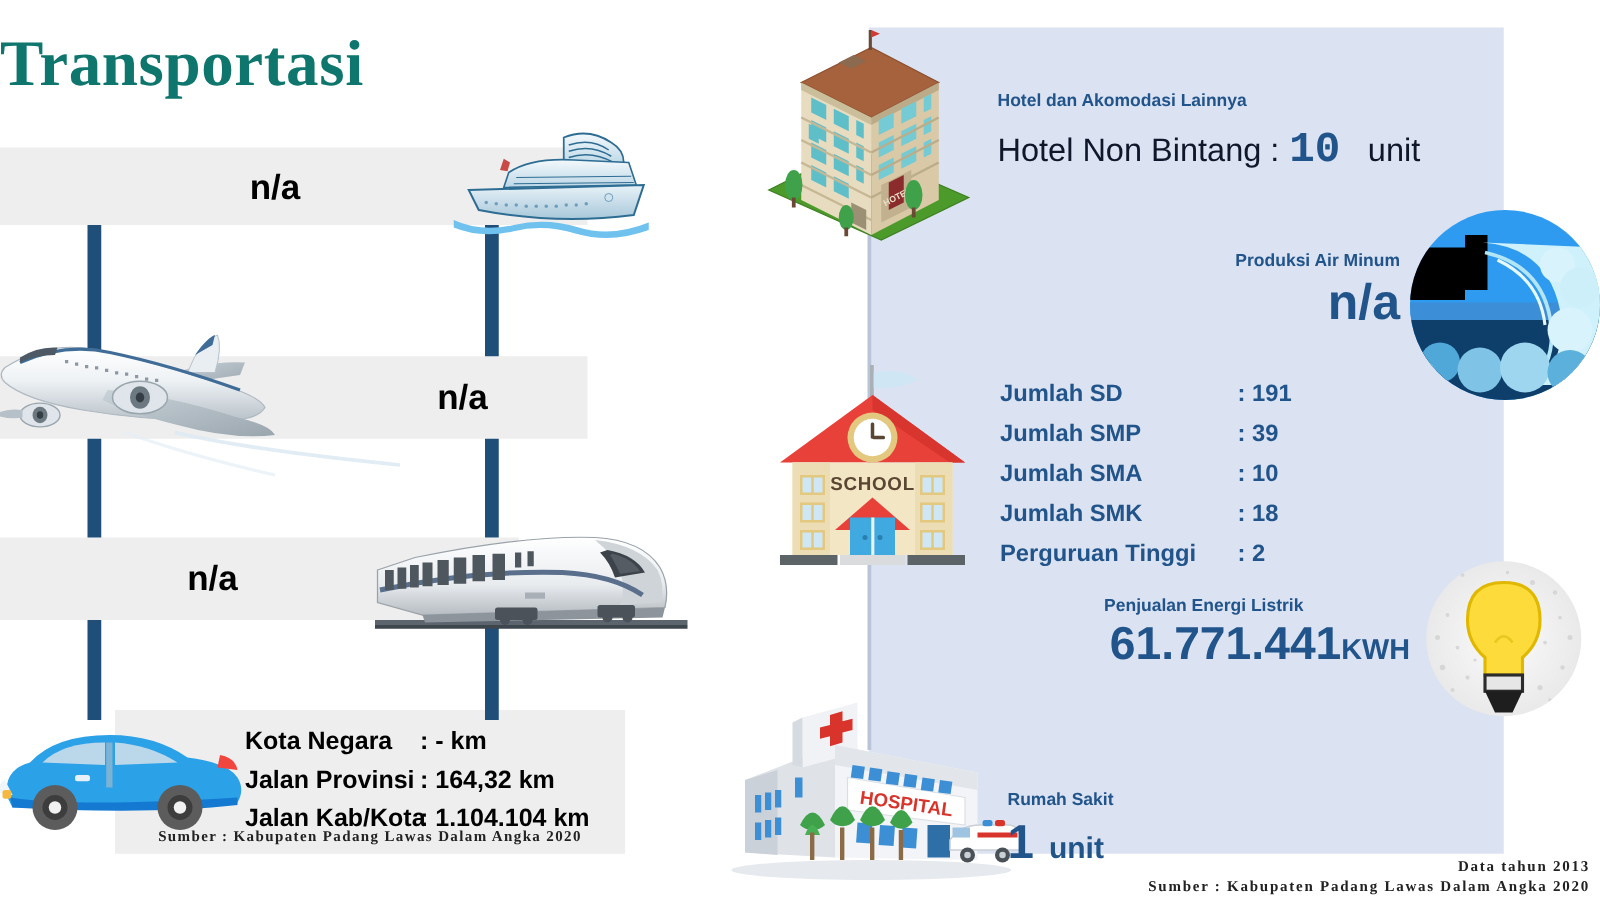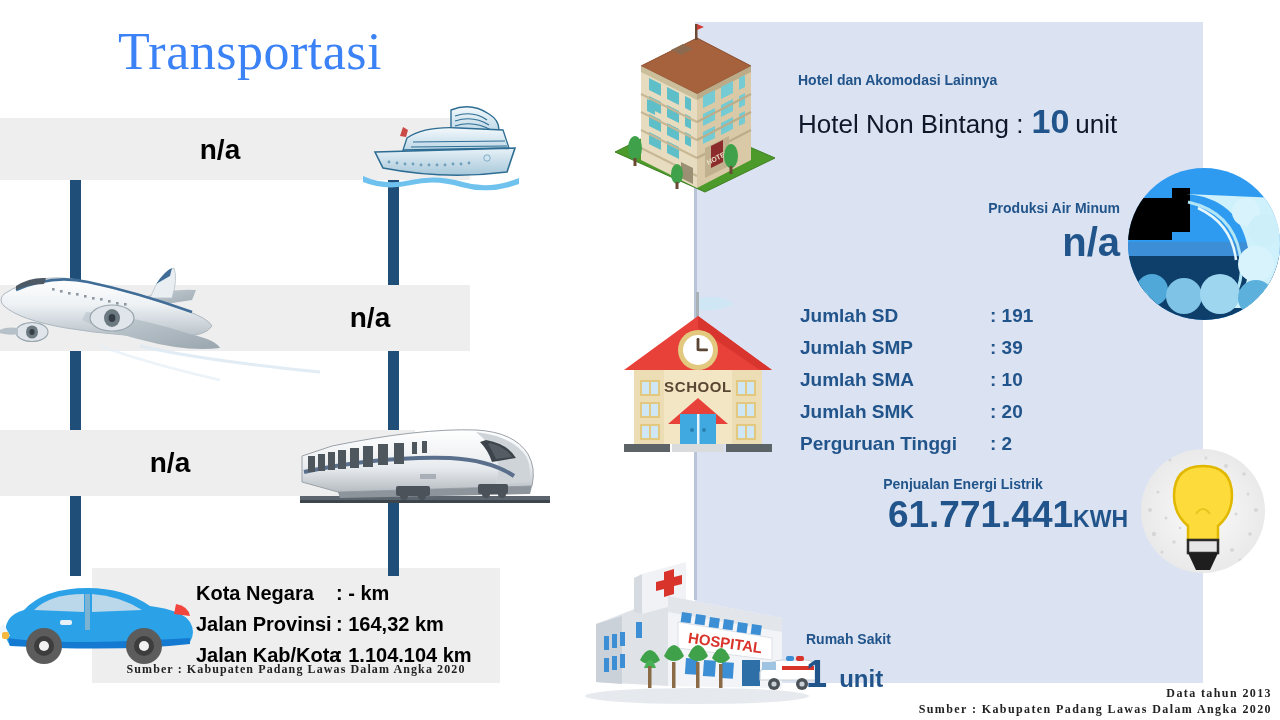--- a/index.html
+++ b/index.html
@@ -15,25 +15,25 @@
     font-family: "Liberation Sans", sans-serif;
   }
   .abs { position: absolute; }
 
   
   #left-panel {
     left: 0; top: 0; width: 580px; height: 720px;
   }
   #transport-title {
     left: 0; top: 22px; width: 500px;
-    text-align: center;
+    text-align: left;
     font-family: "Liberation Serif", serif;
     font-size: 52px;
-    font-weight: 400;
-    color: #3b82f6;
+    font-weight: 700;
+    color: #0f766e;
     letter-spacing: 0.5px;
   }
   .grey-band {
     background: #eeeeee;
   }
   #band-ship  { left: 0;   top: 118px; width: 470px; height: 62px; }
   #band-plane { left: 0;   top: 285px; width: 470px; height: 66px; }
   #band-train { left: 0;   top: 430px; width: 415px; height: 66px; }
   #band-road  { left: 92px; top: 568px; width: 408px; height: 115px; }
 
@@ -92,21 +92,21 @@
   .rp-sub {
     font-size: 26px; font-weight: 400; color: #0f172a;
   }
   .rp-big {
     font-size: 34px; font-weight: 700; color: #21548A;
     font-family: "Liberation Sans", sans-serif;
   }
 
   #hotel-block { left: 798px; top: 72px; width: 380px; }
   #hotel-line2 { margin-top: 14px; display: flex; align-items: baseline; }
-  #hotel-line2 .rp-big { margin: 0 6px 0 8px; }
+  #hotel-line2 .rp-big { margin: 0 22px 0 8px; font-family: Liberation Mono, monospace; }
 
   #water-block { left: 820px; top: 200px; width: 300px; text-align: right; }
   #water-na { margin-top: 4px; font-size: 40px; }
 
   #edu-block { left: 800px; top: 300px; width: 300px; }
   .edu-row { display: flex; font-size: 19px; font-weight: 700; color: #21548A; line-height: 32px; }
   .edu-lbl { width: 190px; }
   .edu-val { }
 
   #elec-block { left: 798px; top: 476px; width: 330px; text-align: center; }
@@ -547,21 +547,21 @@
   <div class="edu-row">
     <span class="edu-lbl">Jumlah SMP</span>
     <span class="edu-val">: 39</span>
   </div>
   <div class="edu-row">
     <span class="edu-lbl">Jumlah SMA</span>
     <span class="edu-val">: 10</span>
   </div>
   <div class="edu-row">
     <span class="edu-lbl">Jumlah SMK</span>
-    <span class="edu-val">: 20</span>
+    <span class="edu-val">: 18</span>
   </div>
   <div class="edu-row">
     <span class="edu-lbl">Perguruan Tinggi</span>
     <span class="edu-val">: 2</span>
   </div>
 </div>
 
 <div id="elec-block" class="abs">
   <div class="rp-heading">Penjualan Energi Listrik</div>
   <div id="elec-value-row">

